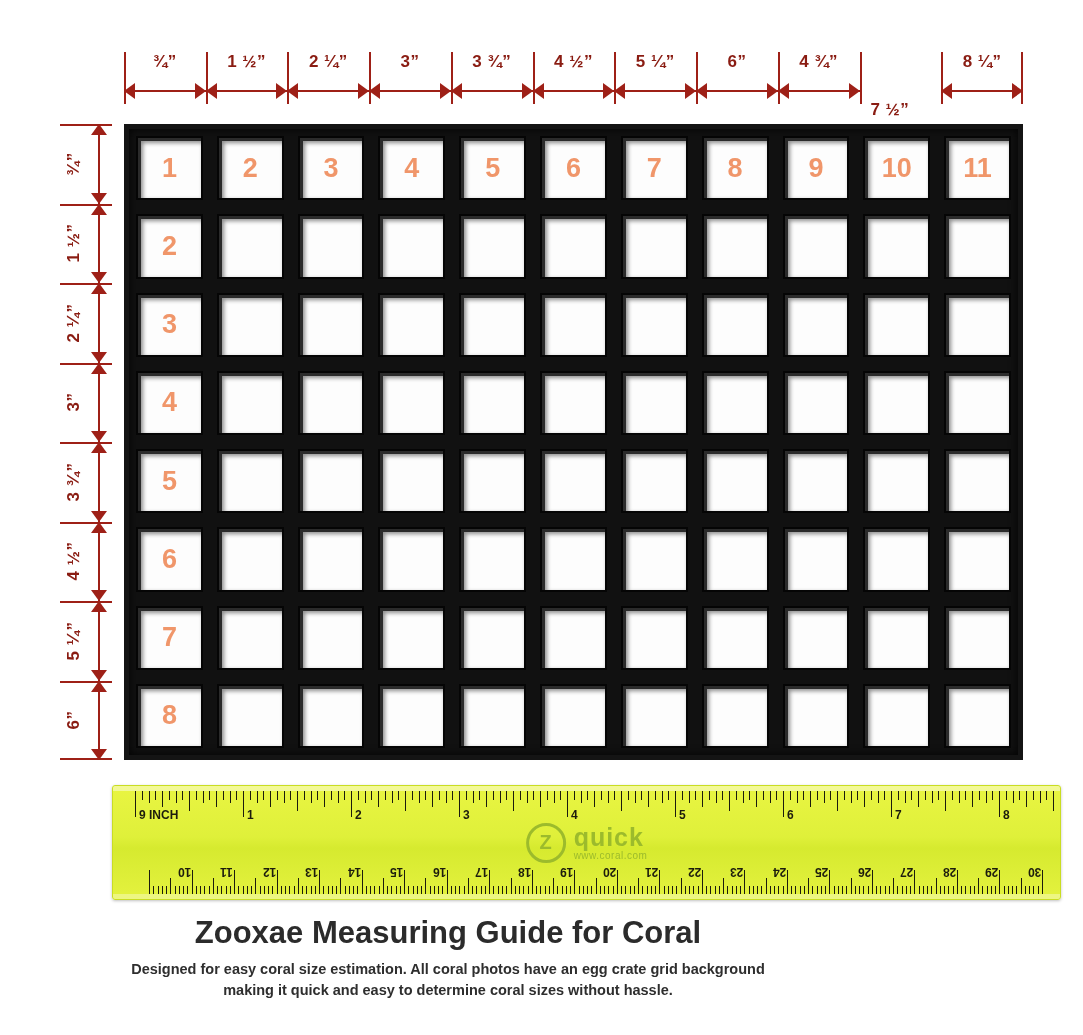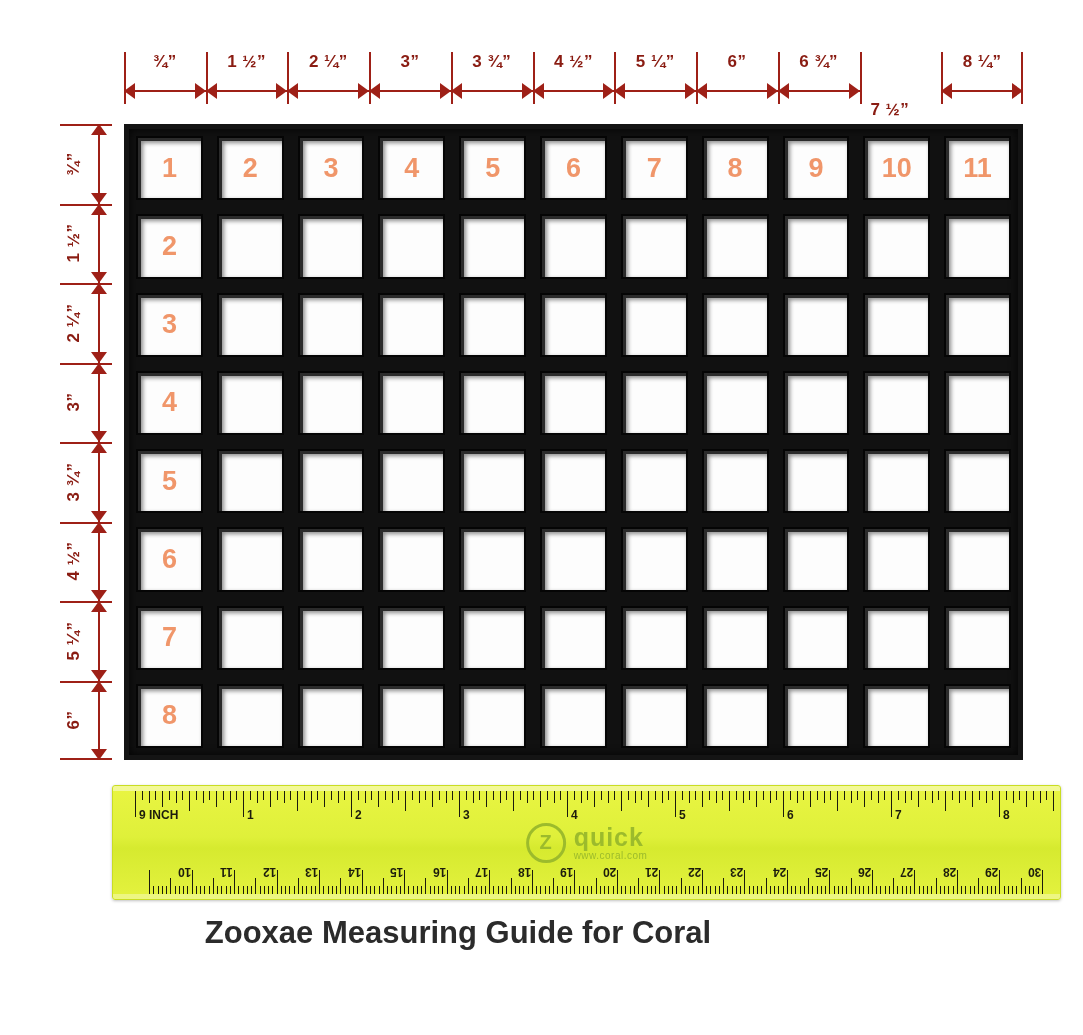--- a/index.html
+++ b/index.html
@@ -253,21 +253,20 @@
     letter-spacing: 0.5px;
   }
 
   
   #caption {
     position: absolute;
     left: 0;
     top: 915px;
     width: 896px;
     text-align: center;
-    padding-left: 10px;
   }
   #caption .title {
     font-size: 31px;
     font-weight: bold;
     color: #2b2b2b;
     margin-bottom: 8px;
   }
   #caption .sub {
     font-size: 14.5px;
     font-weight: bold;
@@ -323,21 +322,21 @@
         <div class="ah left"></div>
         <div class="ah right"></div>
       </div>
       <div class="seg" style="left: 572.091px; width: 81.7273px;">
         <div class="lbl">6”</div>
         <div class="arrowline"></div>
         <div class="ah left"></div>
         <div class="ah right"></div>
       </div>
       <div class="seg" style="left: 653.818px; width: 81.7273px;">
-        <div class="lbl">6 ¾”</div>
+        <div class="lbl">4 ¾”</div>
         <div class="arrowline"></div>
         <div class="ah left"></div>
         <div class="ah right"></div>
       </div>
       <div class="seg" style="left: 725px; width: 81.7273px; margin-top: 48px;">
         <div class="lbl">7 ½”</div>
         <div class="arrowline"></div>
         <div class="ah left"></div>
         <div class="ah right"></div>
       </div>
@@ -1074,20 +1073,22 @@
       <div class="logo-circle">Z</div>
       <div>
         <div class="brand-text">quick</div>
         <div class="brand-url">www.coral.com</div>
       </div>
     </div>
   </div>
 
   <div id="caption">
     <div class="title">Zooxae Measuring Guide for Coral</div>
+    <div class="sub">Designed for easy coral size estimation. All coral photos have an egg crate grid background</div>
+    <div class="sub">making it quick and easy to determine coral sizes without hassle.</div>
   </div>
 
 <div class="tick-v" style="left: 124px;"></div>
     <div class="tick-v" style="left: 205.727px;"></div>
     <div class="tick-v" style="left: 287.455px;"></div>
     <div class="tick-v" style="left: 369.182px;"></div>
     <div class="tick-v" style="left: 450.909px;"></div>
     <div class="tick-v" style="left: 532.636px;"></div>
     <div class="tick-v" style="left: 614.364px;"></div>
     <div class="tick-v" style="left: 696.091px;"></div>

